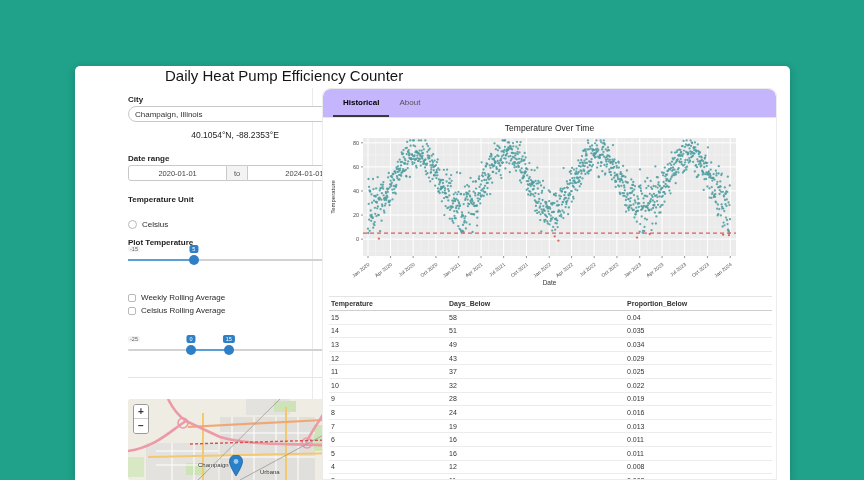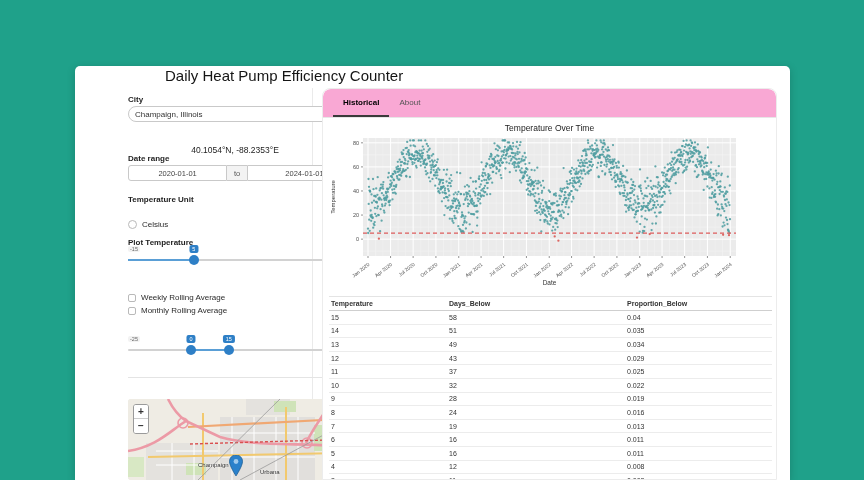--- a/index.html
+++ b/index.html
@@ -50,21 +50,21 @@
              overflow:hidden; background:#fff; z-index:3; }
   .zoomctl button { display:block; width:100%; height:14px; background:#fff; border:none; font-size:10px;
                     font-weight:bold; color:#333; line-height:12px; cursor:pointer; }
   .zoomctl button:first-child { border-bottom:1px solid #ccc; }
   .map-label { position:absolute; font-size:6px; color:#333; z-index:2; text-shadow:0 0 2px #fff; }
   .marker { position:absolute; z-index:2; }
 
   
   .main { position:absolute; left:247px; top:22px; width:455px; height:392px; background:#fff;
           border:1px solid #ececec; border-radius:8px 8px 0 0; overflow:hidden; }
-  .tabs { height:29px; background:#f9a8d4; border-bottom:1px solid #e7e7e7; display:flex; align-items:stretch;
+  .tabs { height:29px; background:#c4b5fd; border-bottom:1px solid #e7e7e7; display:flex; align-items:stretch;
           padding-left:10px; border-radius:8px 8px 0 0; }
   .tab { display:flex; align-items:center; padding:0 10px; font-size:8px; color:#555; cursor:pointer;
          border-bottom:2px solid transparent; }
   .tab.active { font-weight:bold; color:#000; border-bottom-color:#3a3a3a; }
 
   #chart-wrap { padding:2px 2px 0 2px;text-align:right; }
 
   .tbl { width:443px; margin:2px 6px 0 6px; border-collapse:collapse; font-size:7px; color:#333; }
   .tbl th { text-align:left; font-weight:bold; padding:3px 2px; border-top:1px solid #e4e4e4; border-bottom:1px solid #cfcfcf; }
   .tbl td { padding:2.8px 2px; border-bottom:1px solid #ececec; }
@@ -76,21 +76,21 @@
 
 <div class="card">
   <div class="app-title">Daily Heat Pump Efficiency Counter</div>
 
   <div class="sidebar">
     <label class="ctl-label" style="top:7px">City</label>
     <div class="select" style="top:18px">
       <span>Champaign, Illinois</span>
       <span class="caret">▼</span>
     </div>
-    <div class="coords" style="top:57px">40.1054°N, -88.2353°E</div>
+    <div class="coords" style="top:42px">40.1054°N, -88.2353°E</div>
 
     <label class="ctl-label" style="top:66px">Date range</label>
     <div class="date-group" style="top:77px">
       <input class="date-input" value="2020-01-01" style="">
       <span class="date-to">to</span>
       <input class="date-input end" value="2024-01-01" style="">
     </div>
 
     <label class="ctl-label" style="top:107px">Temperature Unit</label>
     <div class="choice-row" style="top:132px">
@@ -107,21 +107,21 @@
       <span class="sl-fill" id="s1-fill" style="left: 0px; width: 30.7692%;"></span>
       <span class="sl-handle" id="s1-handle" style="left: 30.7692%;"></span>
     </div>
 
     <div class="choice-row" style="top:205px">
       <span class="checkbox"></span>
       <span>Weekly Rolling Average</span>
     </div>
     <div class="choice-row" style="top:218px">
       <span class="checkbox"></span>
-      <span>Monthly Rolling Average</span>
+      <span>Celsius Rolling Average</span>
     </div>
 
     <div class="slider" style="top:248px" id="slider2">
       <span class="sl-end min">-25</span>
       <span class="sl-end max">60</span>
       <span class="sl-bubble" id="s2-bubble-from" style="left: 29.4118%;">0</span>
       <span class="sl-bubble" id="s2-bubble-to" style="left: 47.0588%;">15</span>
       <span class="sl-track"></span>
       <span class="sl-fill" id="s2-fill" style="left: 29.4118%; width: 17.6471%;"></span>
       <span class="sl-handle" id="s2-handle-from" style="left: 29.4118%;"></span>

